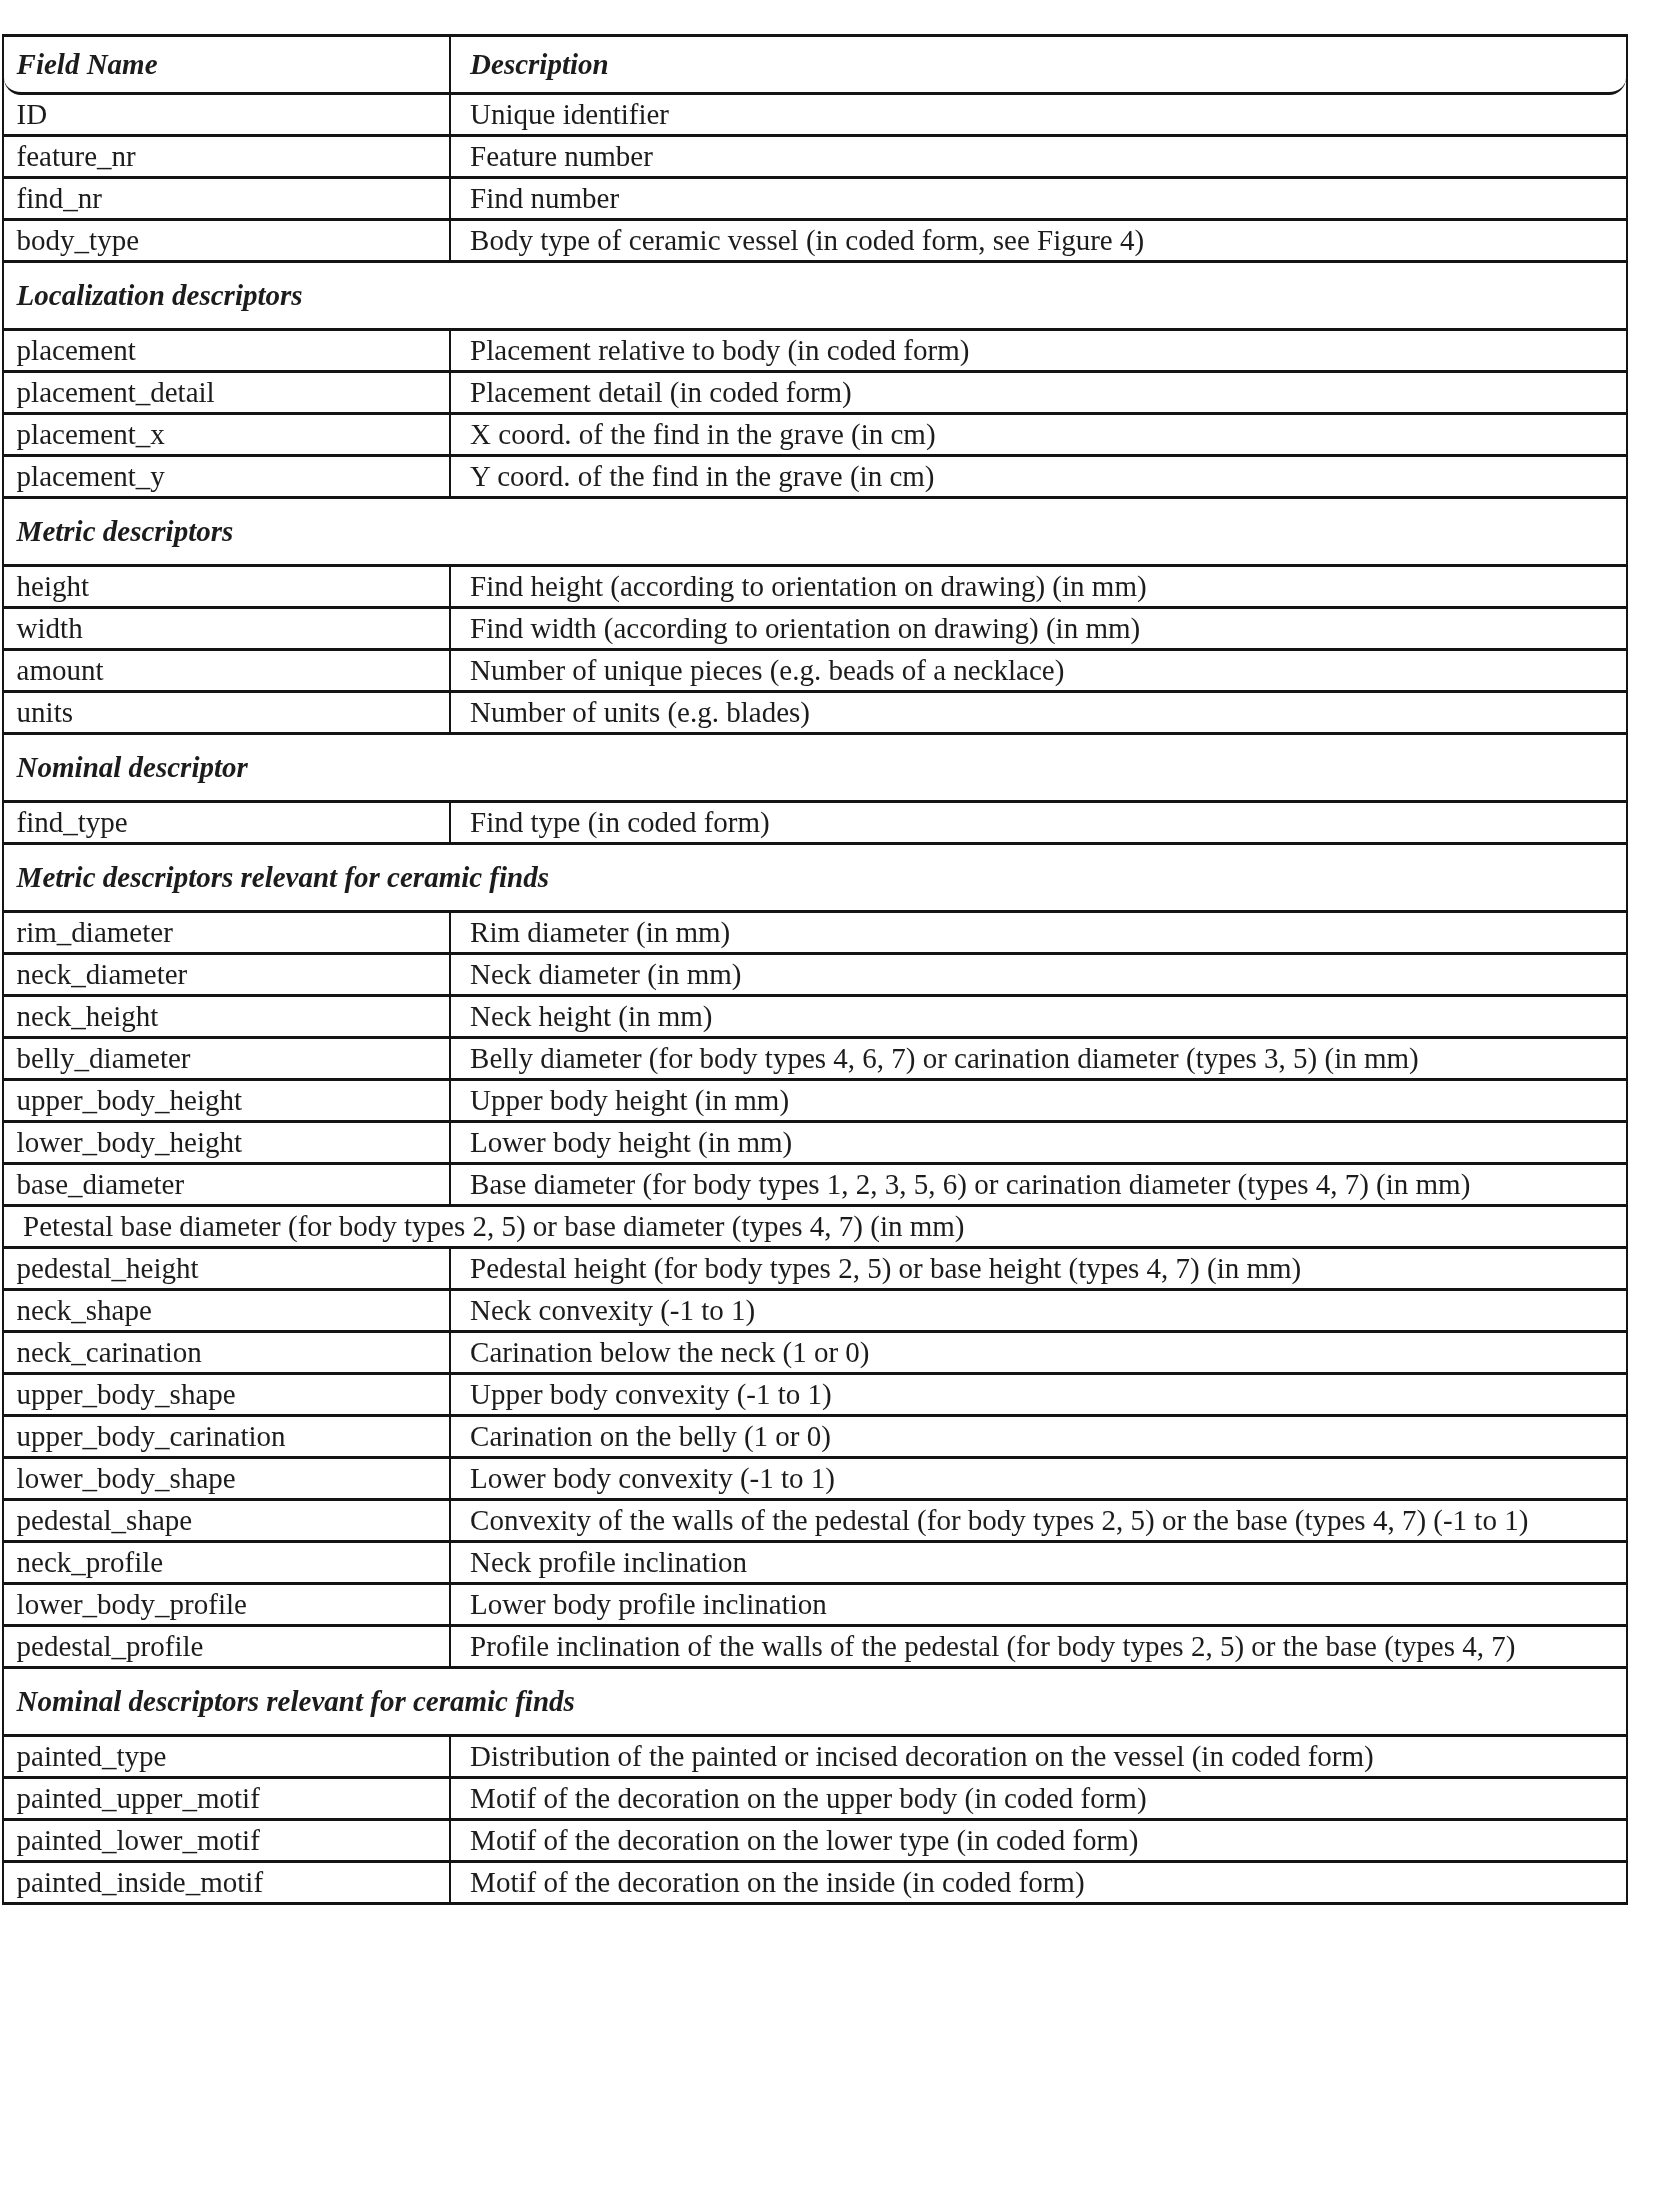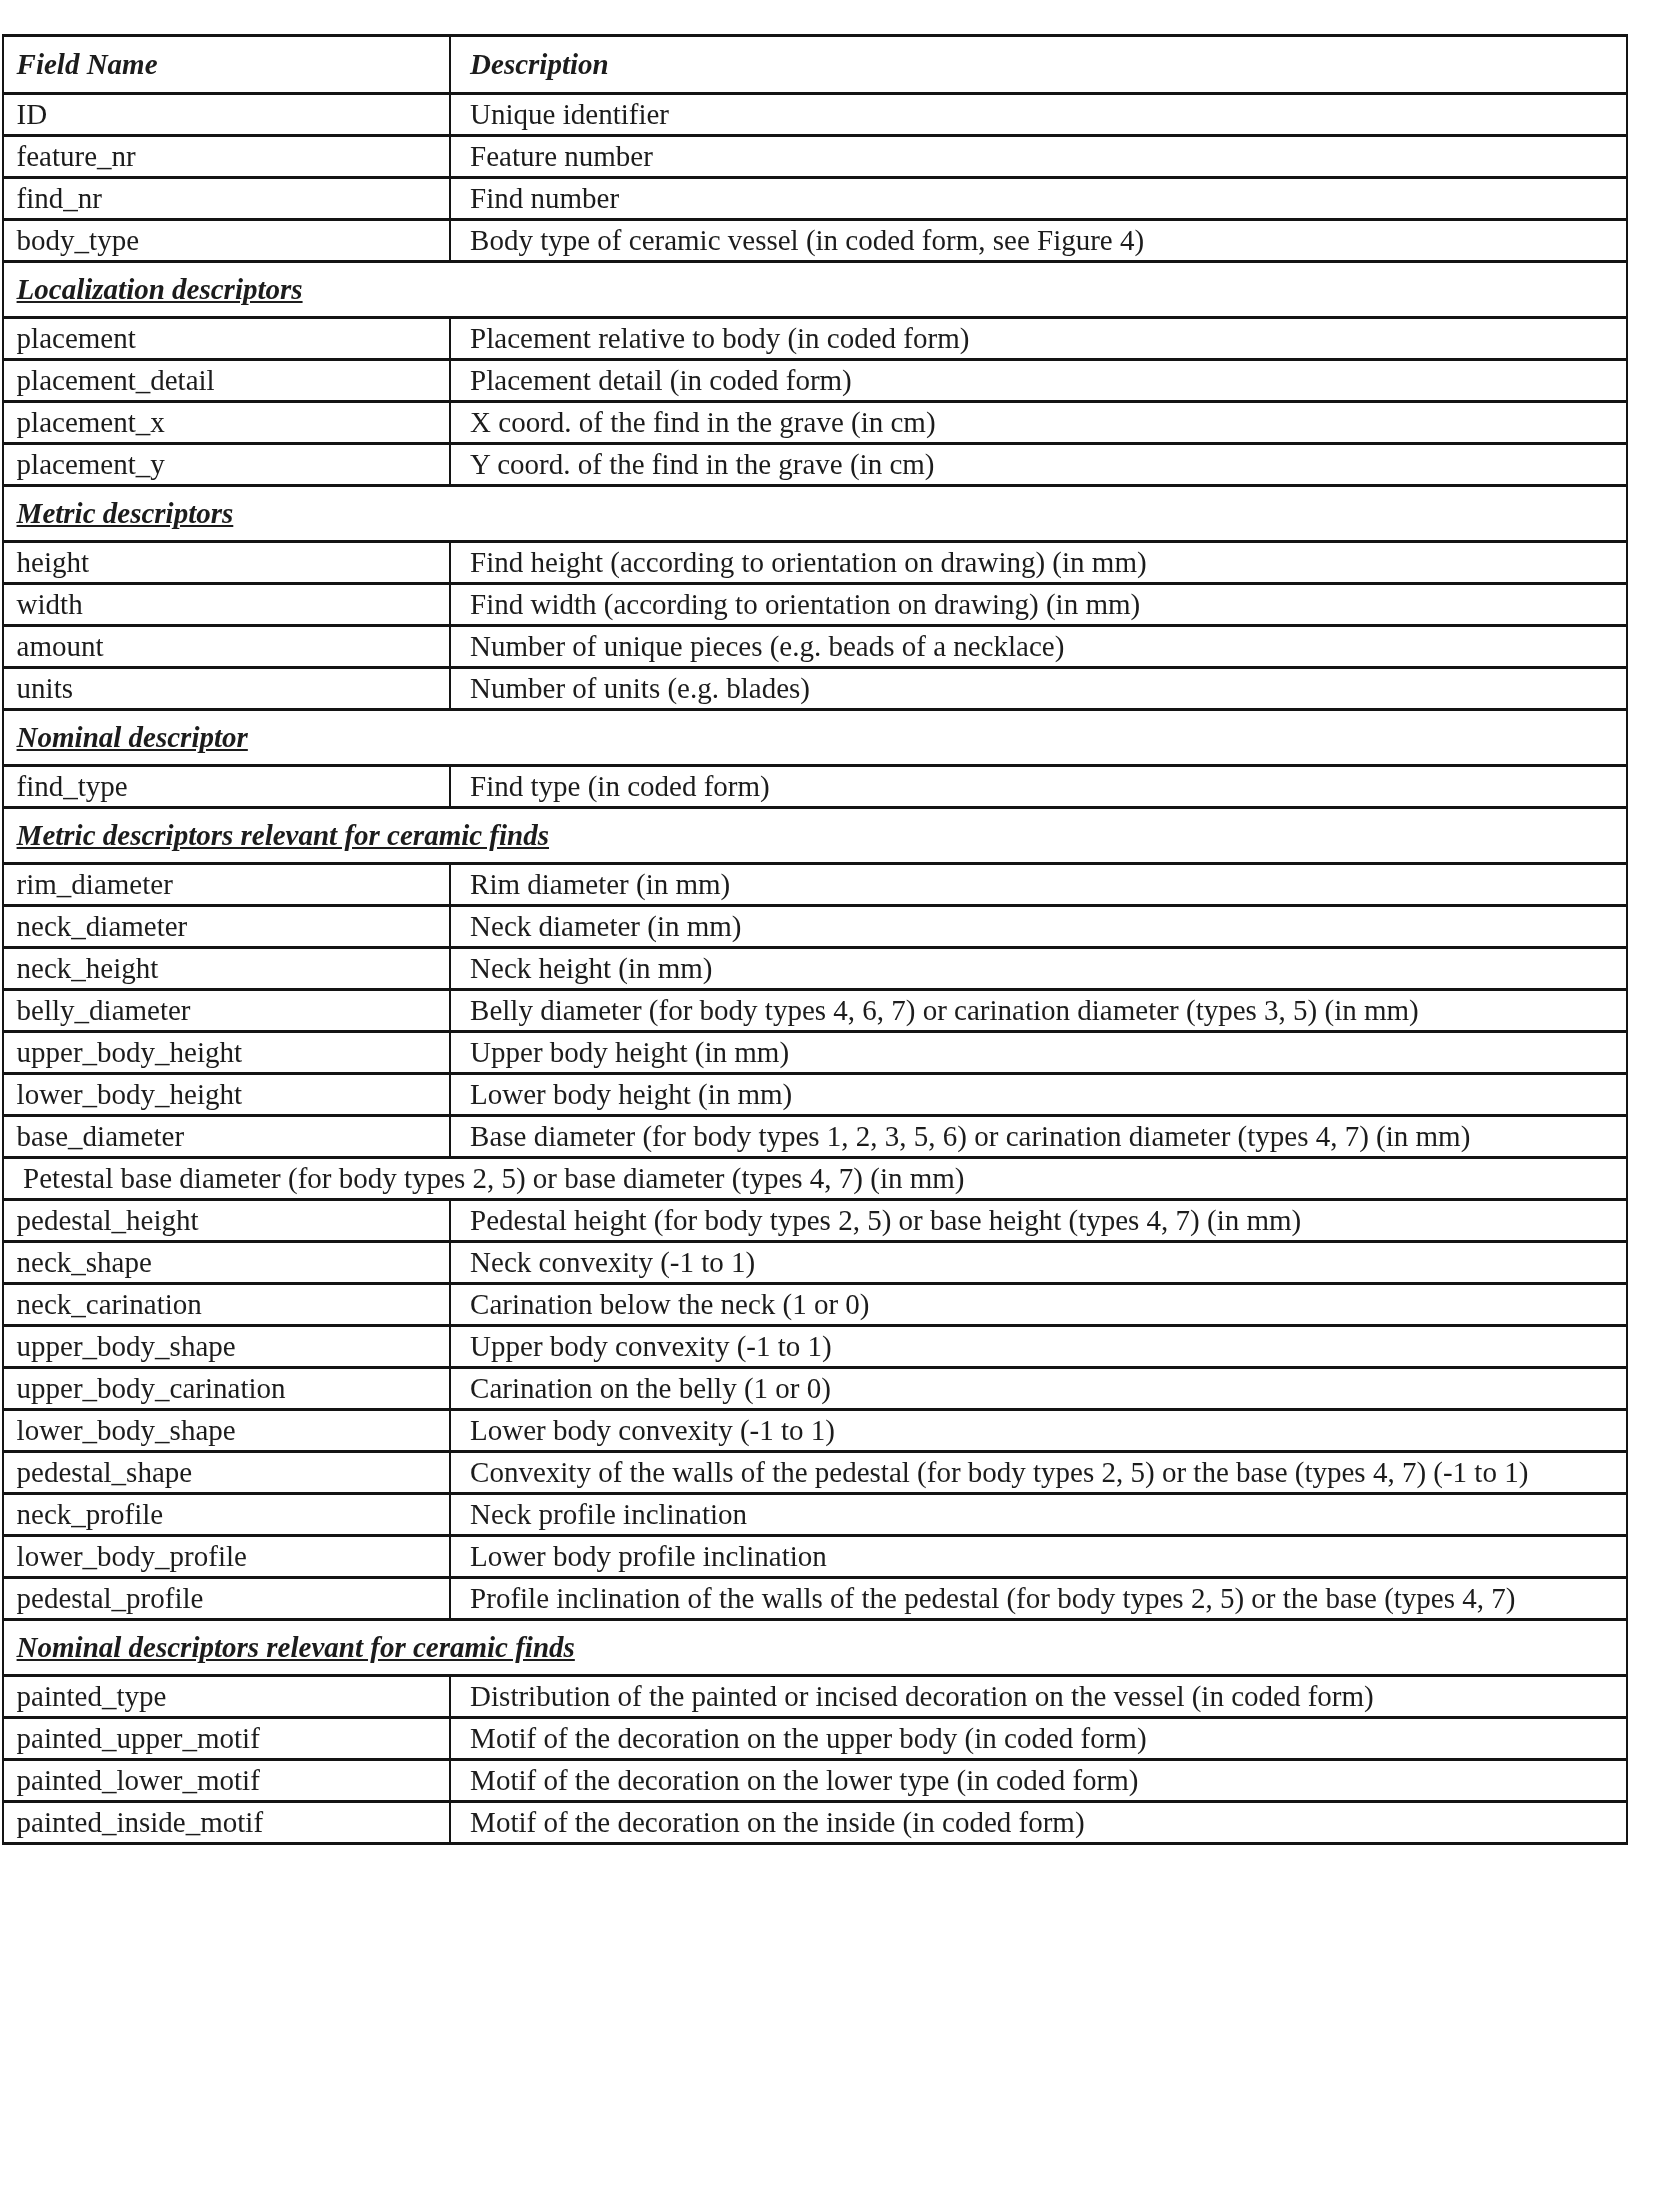--- a/index.html
+++ b/index.html
@@ -27,22 +27,22 @@
     border-right: 2.4px solid #141414;
     border-top: 3.2px solid #141414;
     background: #ffffff;
   }
   .row {
     display: flex;
     box-sizing: border-box;
     height: 42px;
     border-bottom: 3.2px solid #141414;
   }
-  .row.header { height: 58px; }
-  .row.section { height: 56px; text-decoration: underline; }
+  .row.header { height: 58px; border-radius: 17px; }
+  .row.section { height: 68px; }
   .cell {
     box-sizing: border-box;
     display: flex;
     align-items: center;
     overflow: hidden;
     white-space: nowrap;
   }
   .cell.name {
     width: 447px;
     flex: 0 0 447px;

